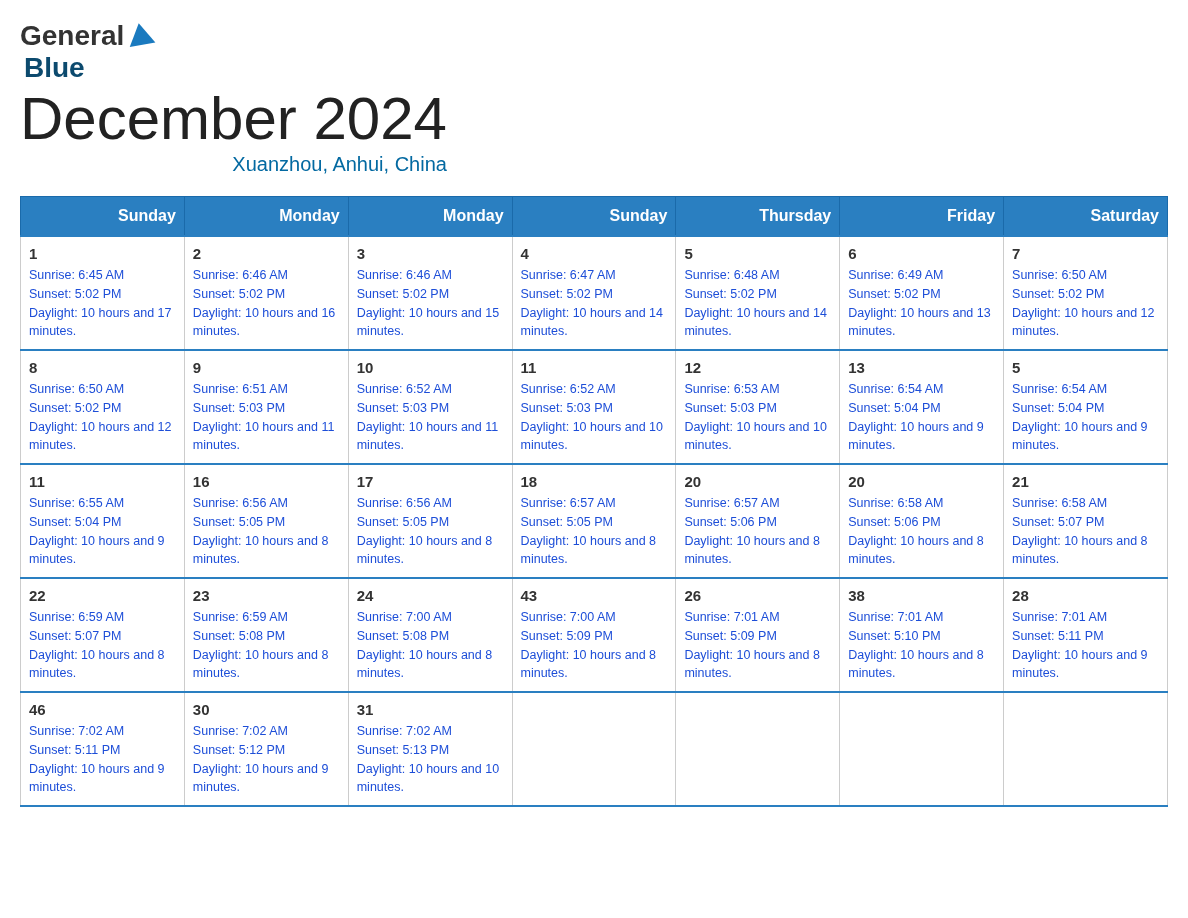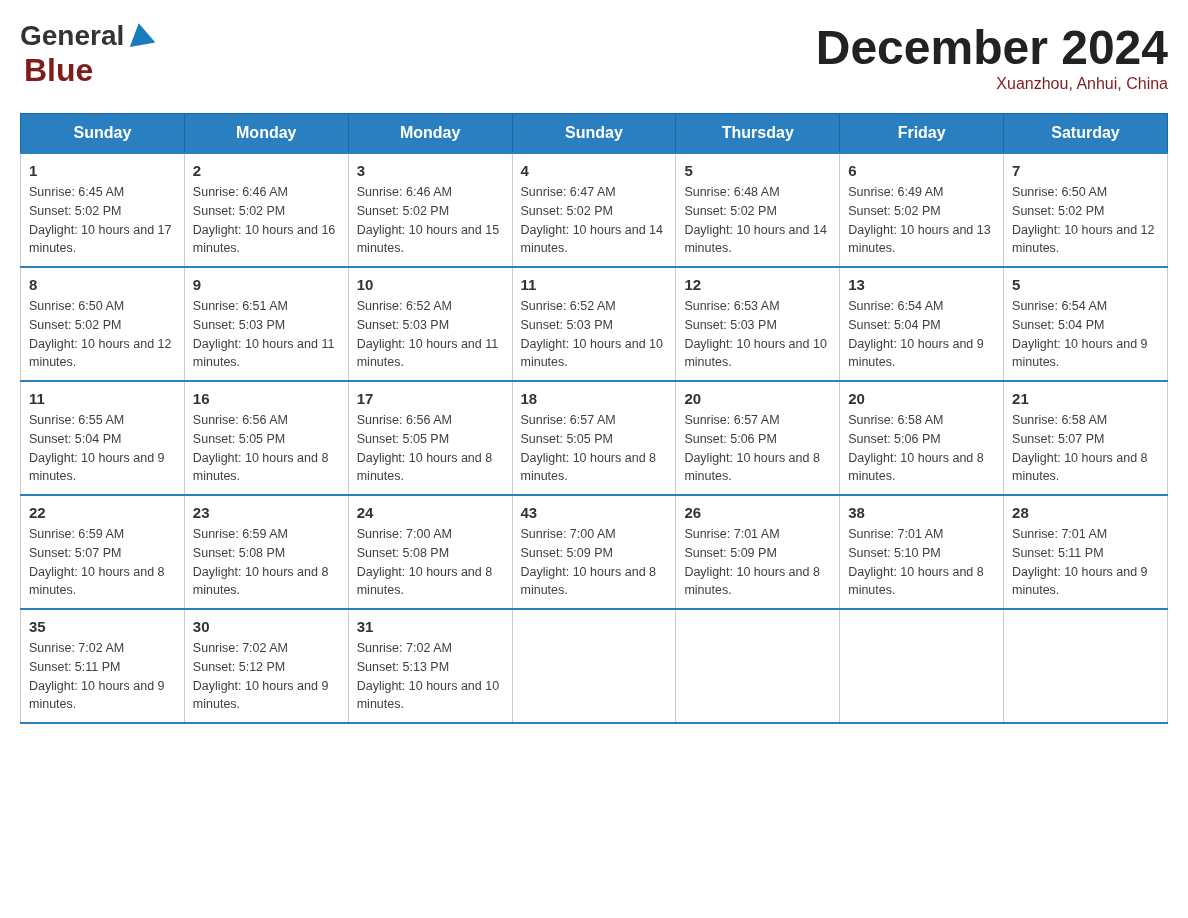--- a/index.html
+++ b/index.html
@@ -8,54 +8,55 @@
       background: #fff;
       padding: 20px;
       width: 1188px;
       min-height: 918px;
     }
     .header {
       display: flex;
       justify-content: space-between;
       align-items: flex-start;
       margin-bottom: 20px;
+      flex-direction: column;
     }
     .logo-text-general {
       font-size: 28px;
       font-weight: bold;
       color: #333;
     }
     .logo-text-blue {
-      font-size: 32px;
+      font-size: 28px;
       font-weight: bold;
-      color: #7f1d1d;
+      color: #0c4a6e;
     }
     .title-area {
       text-align: right;
     }
     .month-title {
-      font-size: 48px;
-      font-weight: bold;
+      font-size: 60px;
+      font-weight: normal;
       color: #222;
     }
     .subtitle {
-      font-size: 16px;
-      color: #7f1d1d;
+      font-size: 20px;
+      color: #0369a1;
     }
     .calendar {
       width: 100%;
       border-collapse: collapse;
     }
     .calendar th {
       background-color: #2a7fc1;
       color: #fff;
       padding: 10px 8px;
       font-size: 16px;
       font-weight: bold;
-      text-align: center;
+      text-align: right;
       border: 1px solid #1a6aaa;
     }
     .calendar td {
       vertical-align: top;
       padding: 8px;
       border-top: 2px solid #2a7fc1;
       border-left: 1px solid #ccc;
       border-right: 1px solid #ccc;
       border-bottom: 1px solid #eee;
       font-size: 13px;
@@ -68,21 +69,21 @@
     }
     .day-number {
       font-size: 15px;
       font-weight: bold;
       margin-bottom: 4px;
       display: block;
     }
     .day-info {
       font-size: 12.5px;
       line-height: 1.5;
-      color: #404040;
+      color: #1d4ed8;
     }
     .calendar tbody tr:last-child td {
       border-bottom: 2px solid #2a7fc1;
     }
     .empty-cell {
       background: #fff;
     }
     .logo-wrapper {
       display: flex;
       flex-direction: column;
@@ -359,21 +360,21 @@
           <span class="day-number">28</span>
           <div class="day-info">
             Sunrise: 7:01 AM<br>
             Sunset: 5:11 PM<br>
             Daylight: 10 hours and 9 minutes.
           </div>
         </td>
       </tr>
       <tr>
         <td>
-          <span class="day-number">35</span>
+          <span class="day-number">46</span>
           <div class="day-info">
             Sunrise: 7:02 AM<br>
             Sunset: 5:11 PM<br>
             Daylight: 10 hours and 9 minutes.
           </div>
         </td>
         <td>
           <span class="day-number">30</span>
           <div class="day-info">
             Sunrise: 7:02 AM<br>

